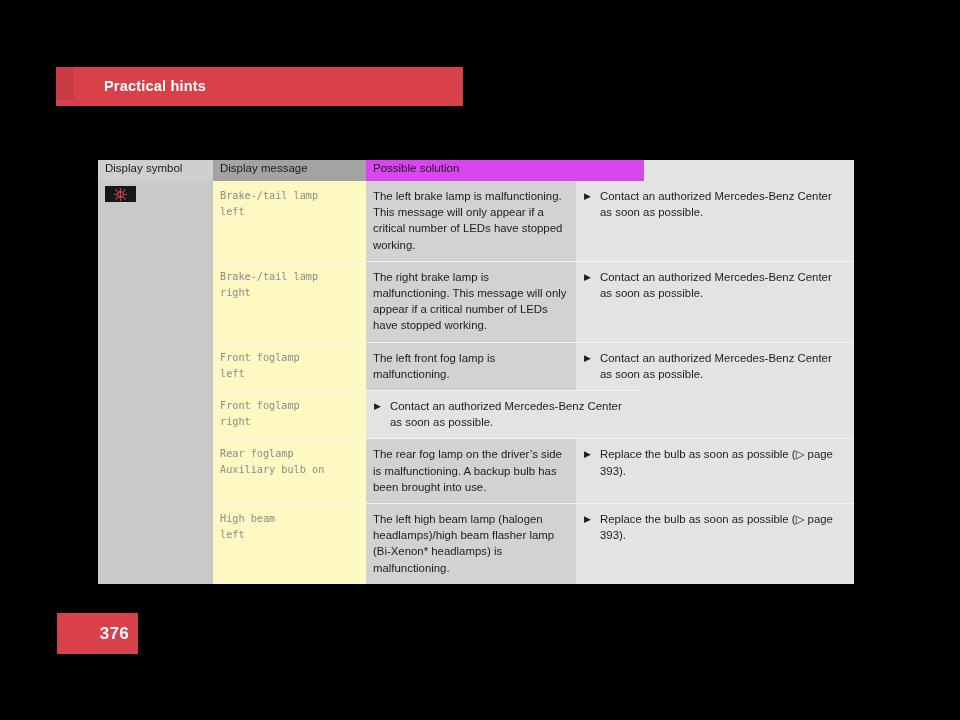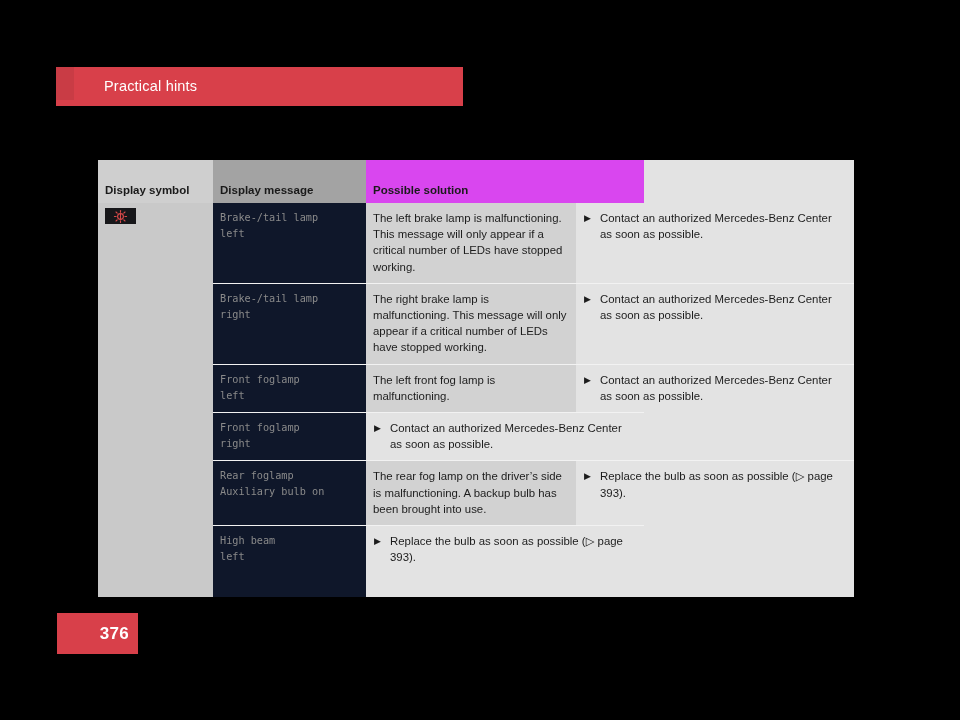--- a/index.html
+++ b/index.html
@@ -41,21 +41,21 @@
     top: 0px;
     width: 18px;
     height: 33px;
     background: #c93c45;
   }
   #section-banner-title {
     position: absolute;
     left: 48px;
     top: 11px;
     font-size: 14.5px;
-    font-weight: normal;
+    font-weight: bold;
     color: #ffffff;
     letter-spacing: 0.2px;
     white-space: nowrap;
     text-align: center;
   }
 
   
   #table {
     position: absolute;
     left: 98px;
@@ -75,34 +75,34 @@
   
   .c1 { width: 115px; }
   .c2 { width: 153px; }
   .c3 { width: 210px; }
   .c4 { width: 278px; }
 
   
   #thead .cell {
     background: #d6d6d6;
     font-size: 11.5px;
-    font-weight: bold;
+    font-weight: normal;
     color: #1a1a1a;
-    padding: 23px 0 6px 7px;
+    padding: 1px 0 6px 7px;
     line-height: 14px;
     white-space: nowrap;
   }
   #thead .c1 { background: #cfcfcf; }
   #thead .c2 { background: #a3a3a3; }
   #thead .c3 { background: #d2d2d2; }
   #thead .c4 { background: #d946ef; }
 
   
   .tbody-row .c1 { background: #c9c9c9; }
-  .tbody-row .c2 { background: #0f172a; }
+  .tbody-row .c2 { background: #fef9c3; }
   .tbody-row .c3 { background: #d2d2d2; }
   .tbody-row .c4 { background: #e3e3e3; }
 
   .tbody-row .cell {
     padding: 7px 8px 8px 7px;
     position: relative;
   }
   .tbody-row .c1 { padding: 5px 0 0 7px; }
 
   
@@ -306,20 +306,23 @@
         </div>
       </div>
     </div>
 
     <div class="trow tbody-row sep" style="min-height:72px">
       <div class="cell c1"></div>
       <div class="cell c2">
         <div class="msg">High beam
 left</div>
       </div>
+      <div class="cell c3">
+        <div class="cause">The left high beam lamp (halogen headlamps)/high beam flasher lamp (Bi-Xenon* headlamps) is malfunctioning.</div>
+      </div>
       <div class="cell c4">
         <div class="sol-wrap">
           <span class="bullet">▶</span>
           <span class="sol-text">Replace the bulb as soon as possible (▷ page 393).</span>
         </div>
       </div>
     </div>
 
   </div>
 

